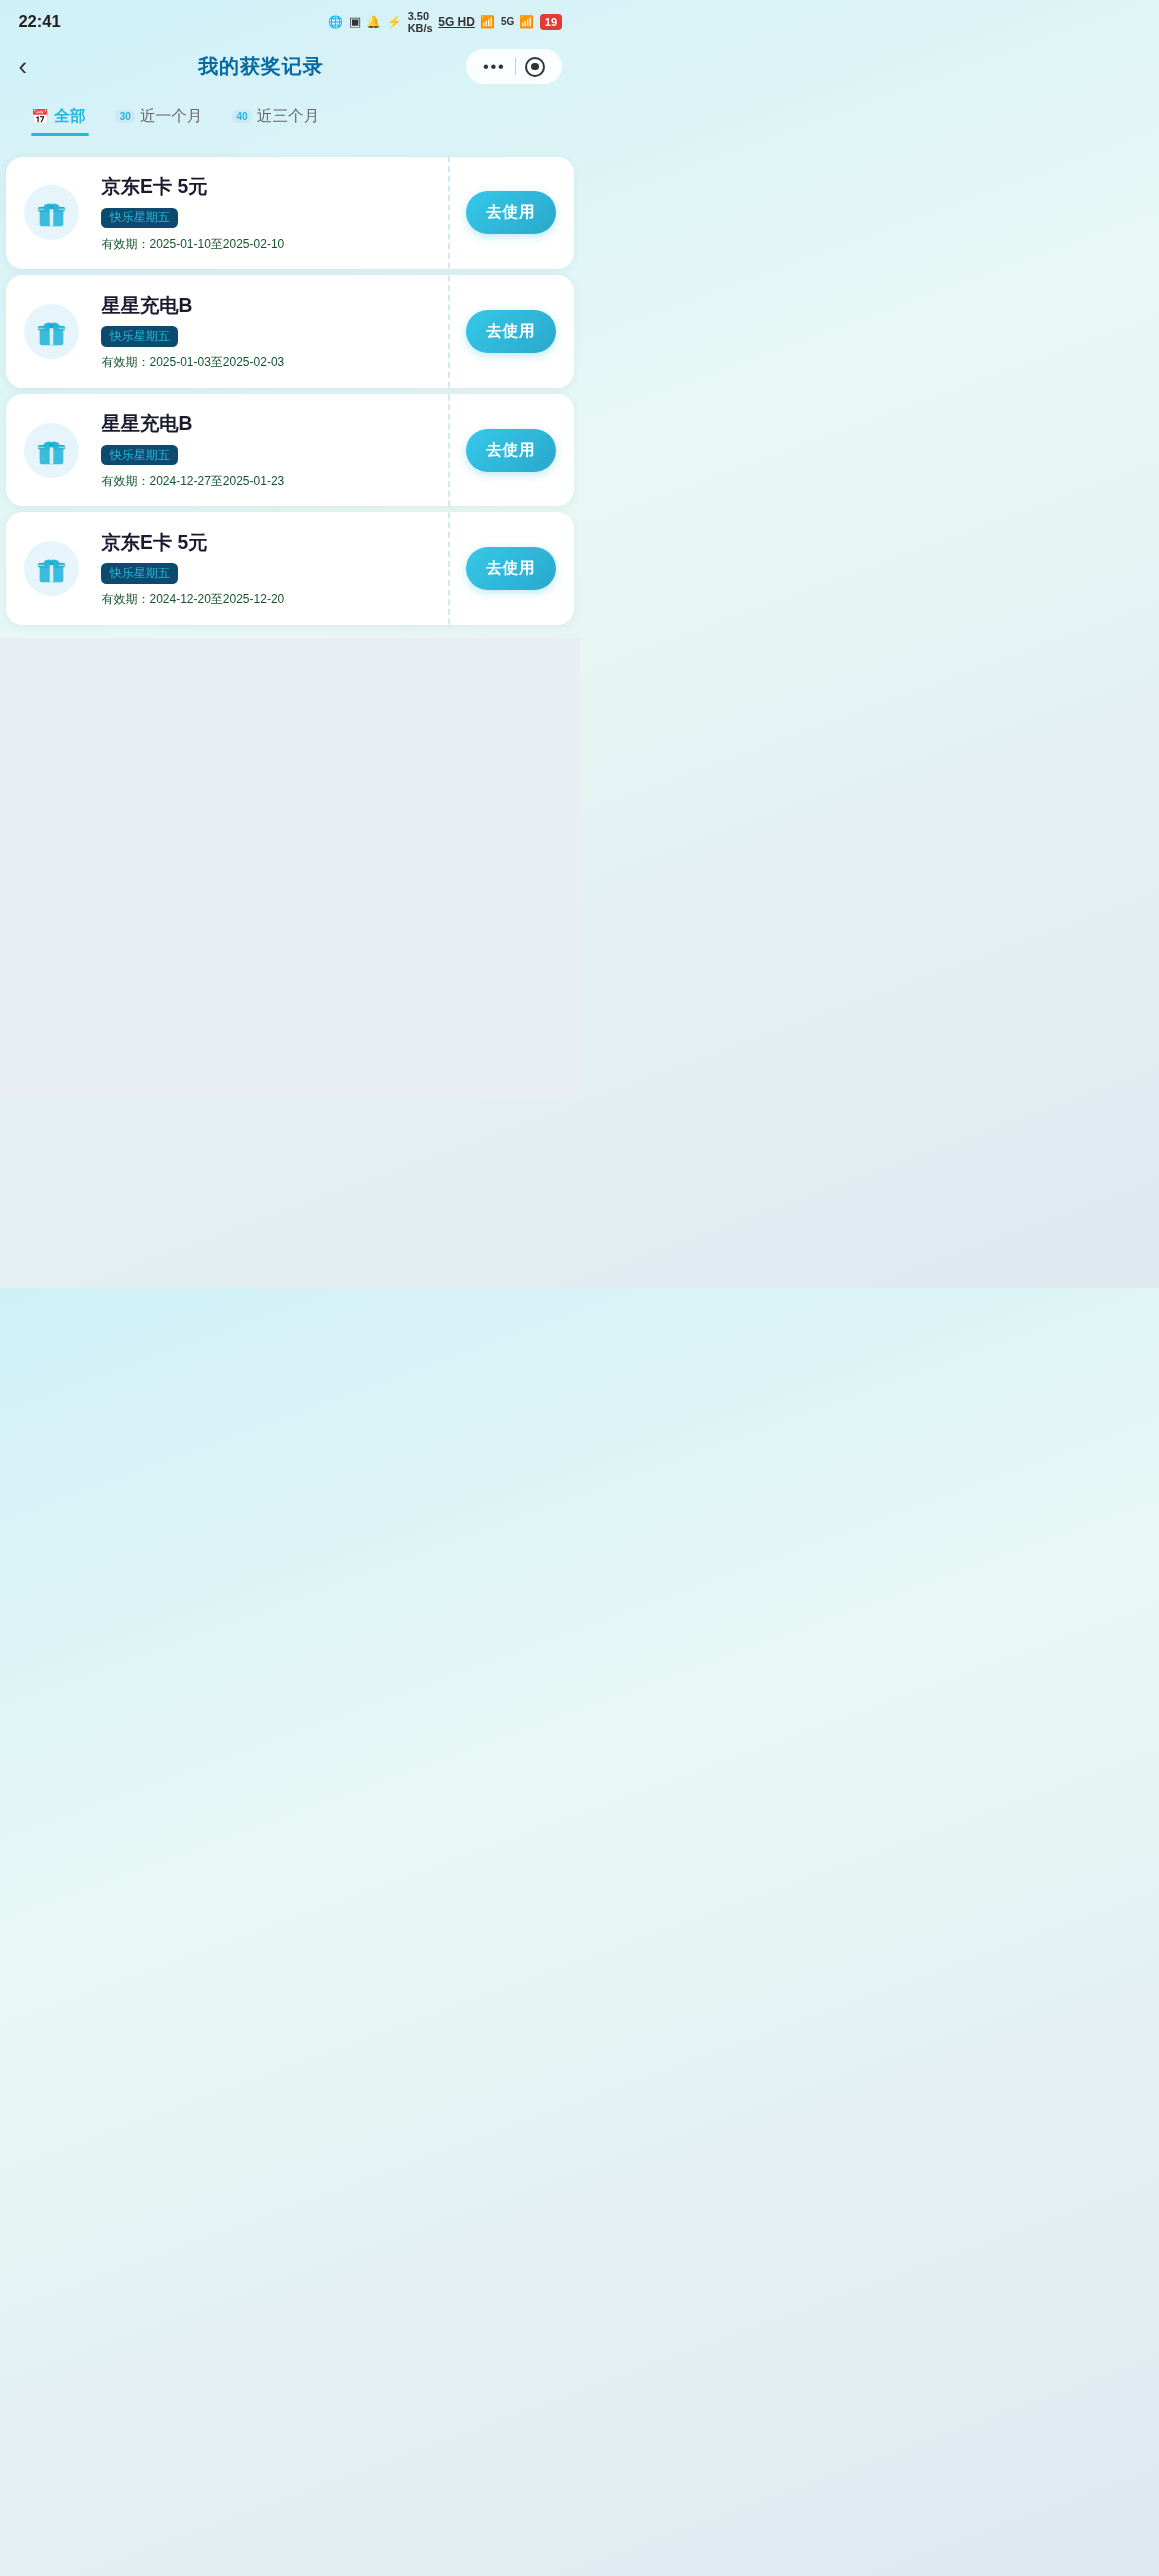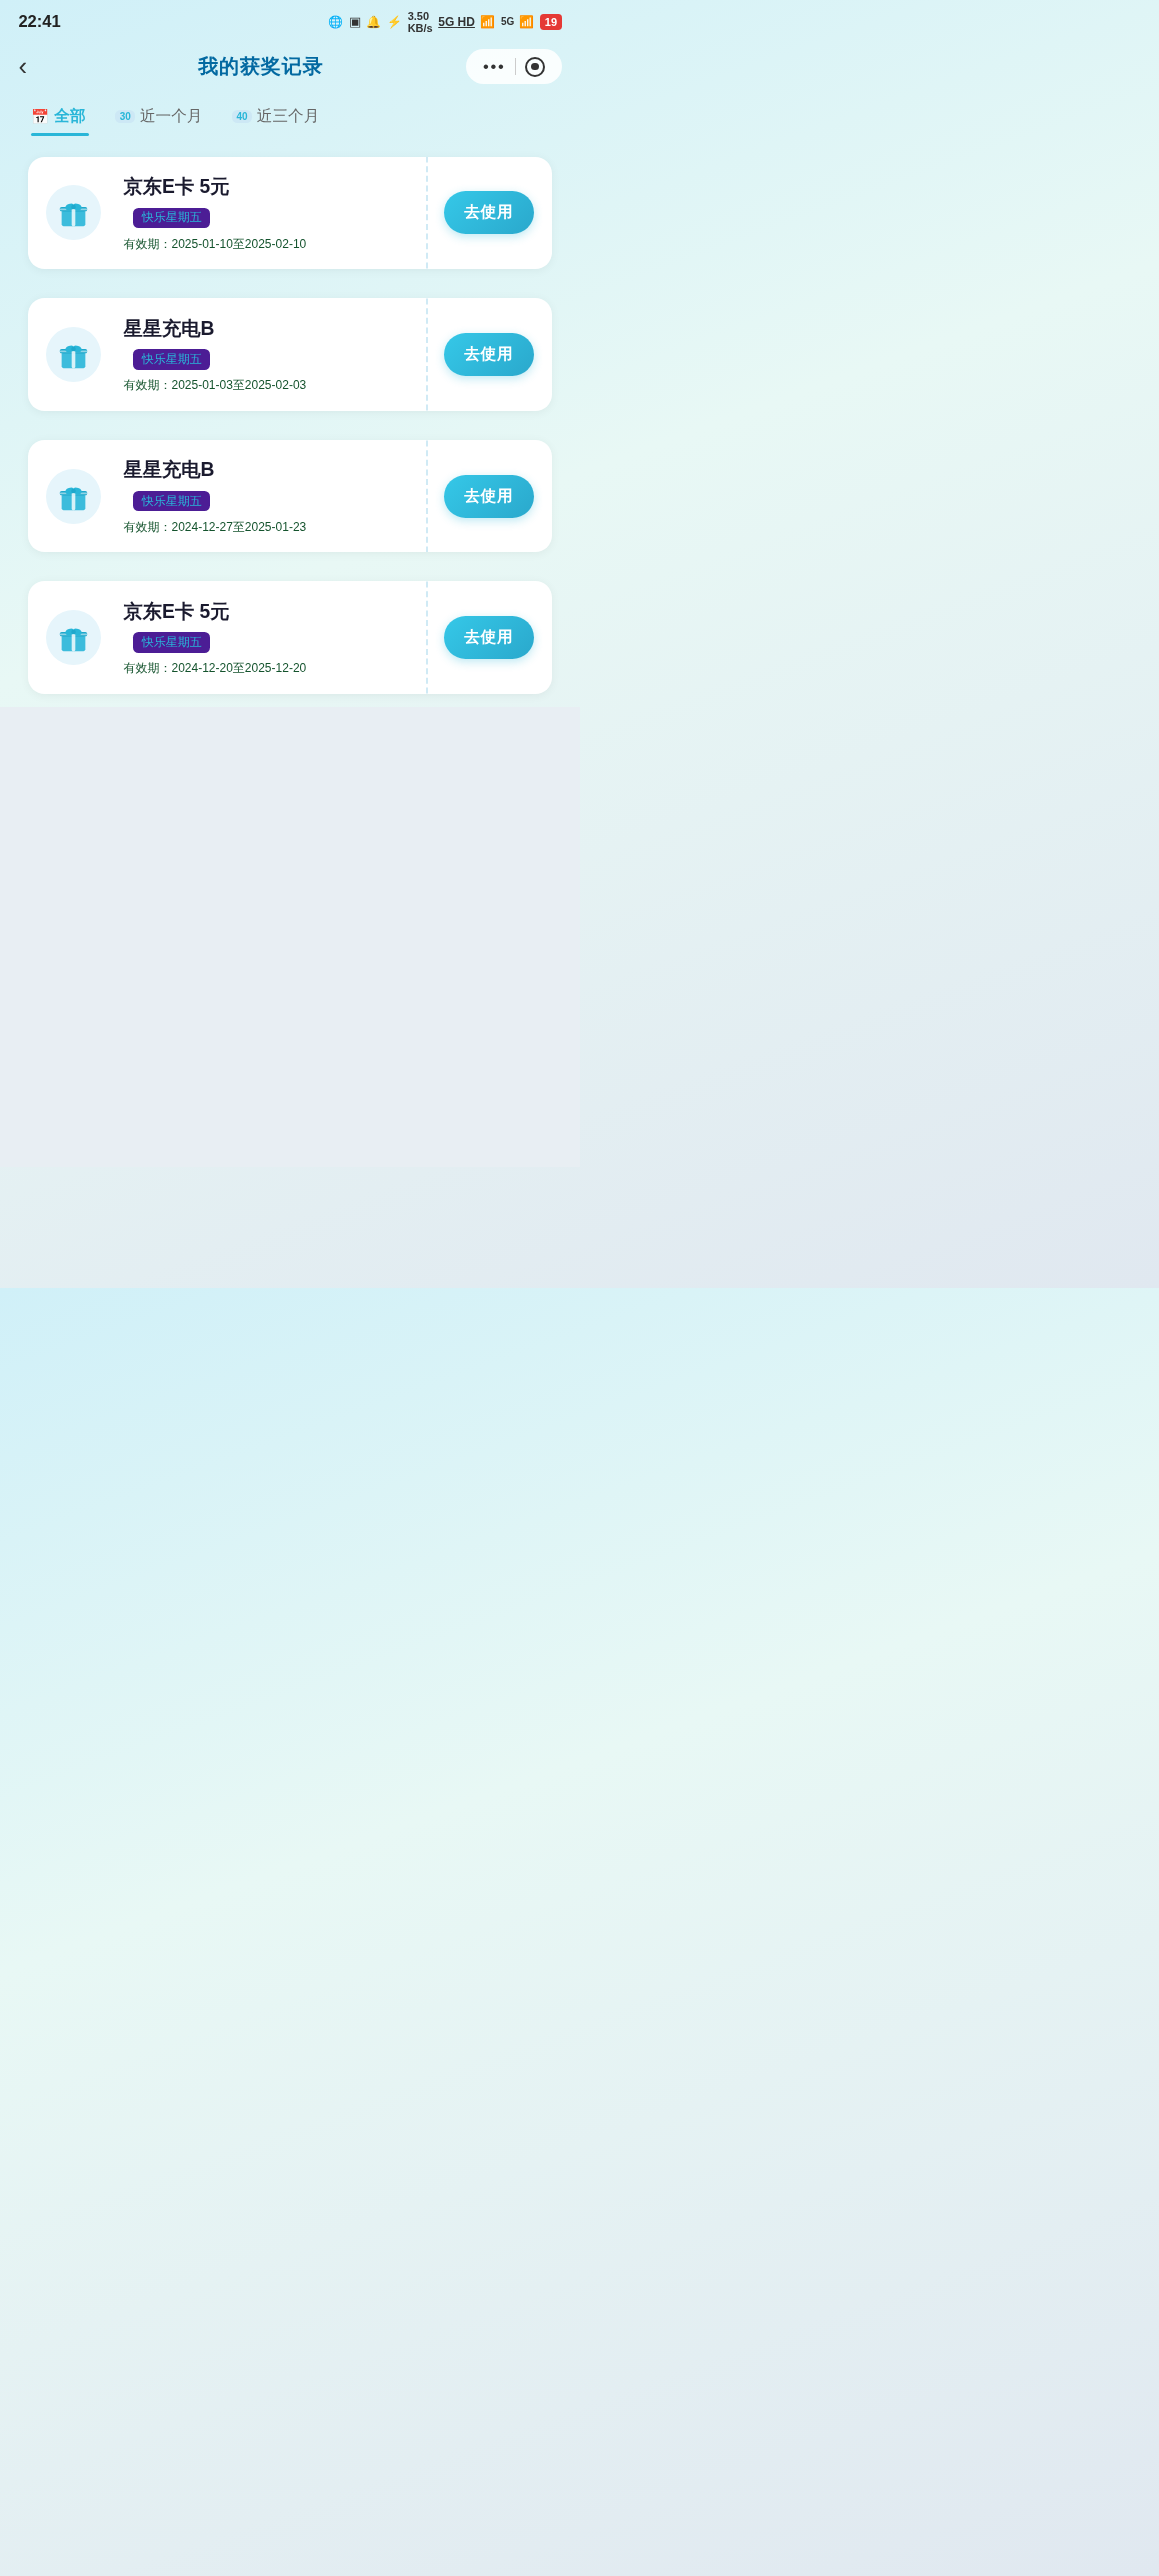--- a/index.html
+++ b/index.html
@@ -146,24 +146,24 @@
       background: #cde8f5;
       color: #29b6d8;
       font-size: 10px;
       font-weight: 700;
       border-radius: 5.5px;
       padding: 0.9px 4.6px;
     }
 
     
     .content {
-      padding: 13px 28px;
+      padding: 13px 6px;
       display: flex;
       flex-direction: column;
-      gap: 29px;
+      gap: 6px;
     }
 
     
     .prize-card {
       background: #fff;
       border-radius: 16.6px;
       overflow: hidden;
       display: flex;
       align-items: stretch;
       box-shadow: 0 1.8px 9.2px rgba(0,0,0,0.05);
@@ -195,28 +195,27 @@
       flex-direction: column;
       gap: 7.4px;
     }
     .prize-name {
       font-size: 19.3px;
       font-weight: 700;
       color: #1a1a2e;
     }
     .prize-tag {
       display: inline-block;
-      background: #4c1d95;
+      background: #0c4a6e;
       color: #29b6d8;
       font-size: 12px;
       font-weight: 500;
       border-radius: 5.5px;
       padding: 1.8px 8.3px;
       width: fit-content;
-      margin-left: 10px;
     }
     .prize-validity {
       font-size: 12px;
       color: #14532d;
     }
     .card-right {
       display: flex;
       align-items: center;
       justify-content: center;
       padding: 0 18.4px;

